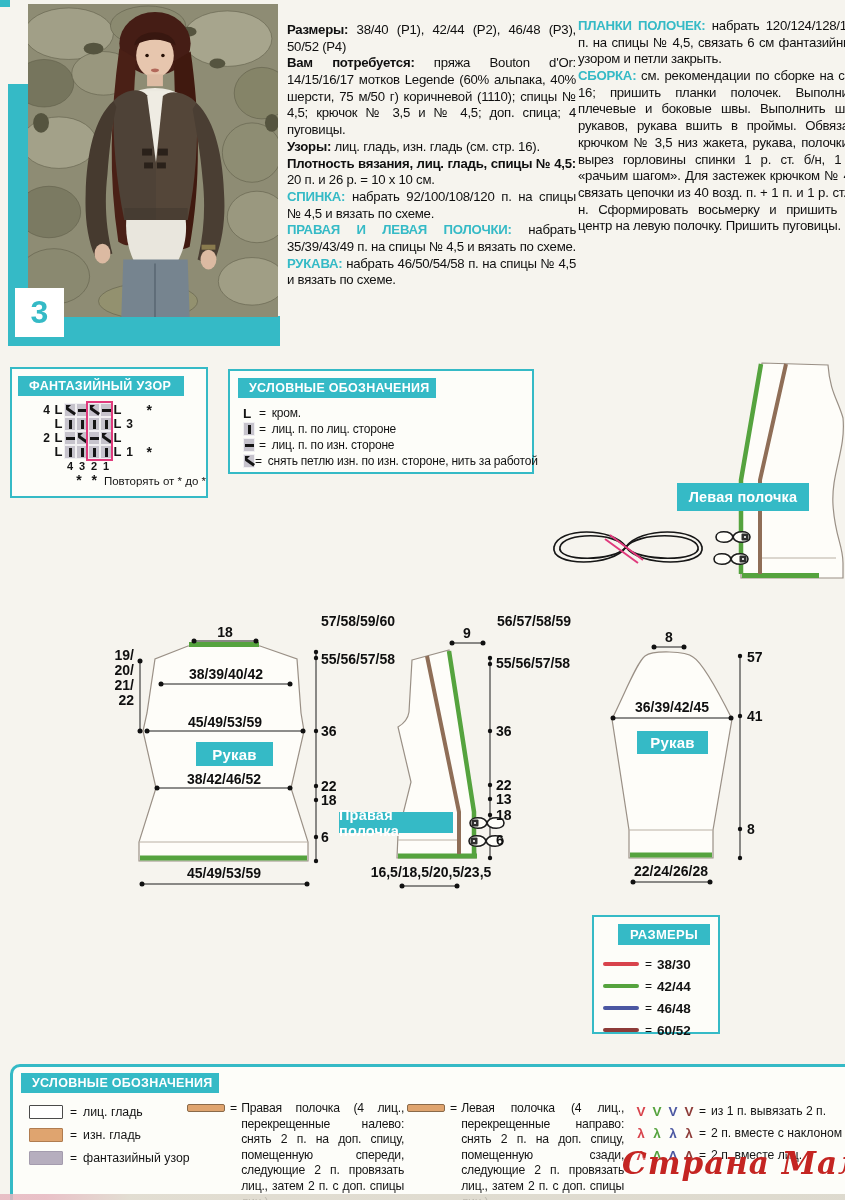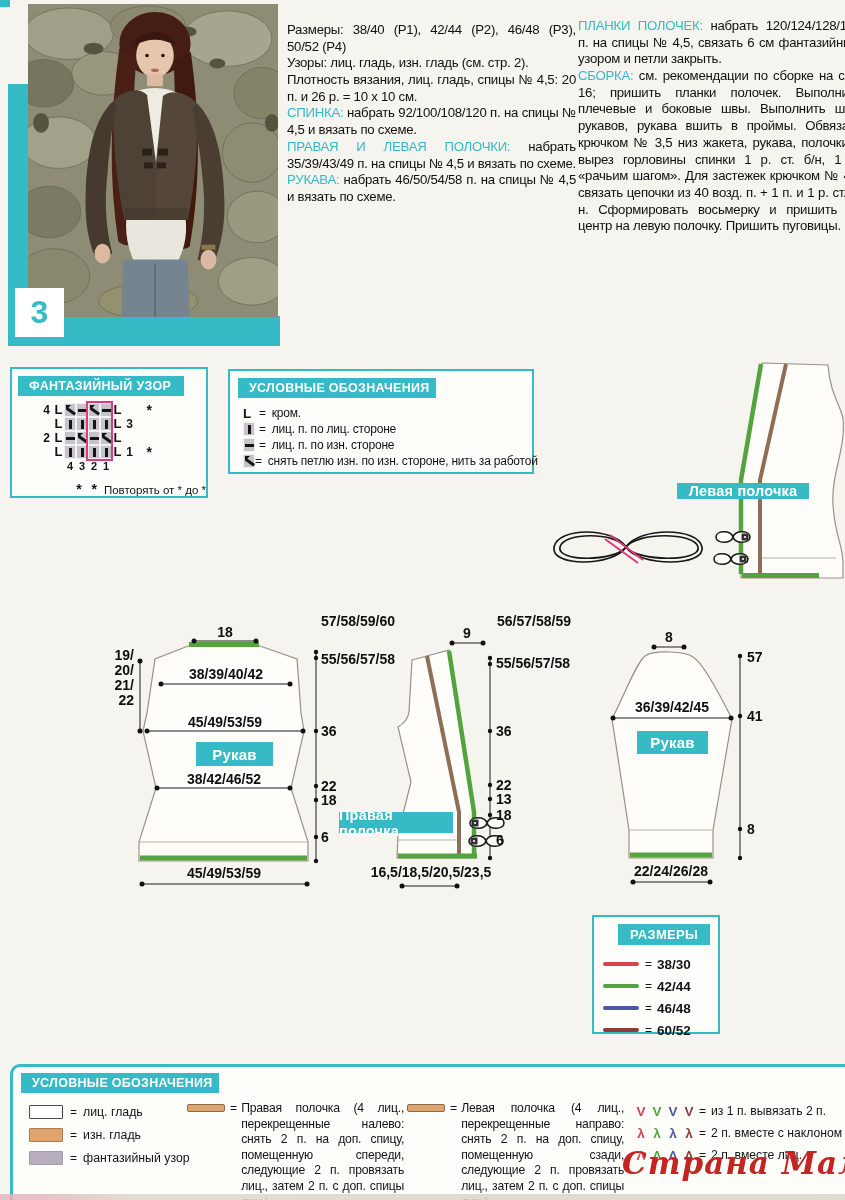--- a/index.html
+++ b/index.html
@@ -13,21 +13,21 @@
   .frame-bottom{position:absolute;left:8px;top:316px;width:272px;height:30px;background:var(--teal)}
   .photo{position:absolute;left:28px;top:4px;width:250px;height:313px;overflow:hidden;background:#8e8c74}
   .photo-number{position:absolute;left:15px;top:288px;width:49px;height:49px;background:#fff;
     color:var(--teal);font-size:32px;font-weight:bold;display:flex;align-items:center;justify-content:center}
 
   
   .textcol{position:absolute}
   .col1{left:287px;top:22px;width:289px}
   .col2{left:578px;top:18px;width:283px}
   .para{font-size:13.2px;line-height:1.265;letter-spacing:-0.25px;text-align:justify;color:#101010}
-  .para .lbl{font-weight:normal}
+  .para .lbl{font-weight:bold}
   .para .lbl.teal{color:var(--teal)}
 
   
   .box{position:absolute;background:#fdfdf9;border:2.5px solid var(--teal)}
   .box-header{background:var(--teal);color:#fff;font-weight:bold;font-size:12.5px;line-height:20px;
     height:20px;padding-left:11px;letter-spacing:.3px;white-space:nowrap}
 
   
   .chart-box{left:10px;top:367px;width:198px;height:131px}
   .chart-box .box-header{margin:7px 22px 0 6px}
@@ -39,39 +39,39 @@
   .ccell{position:relative;width:12px;height:14px;background:#c6c3cc;box-shadow:inset 0 0 0 1px rgba(255,255,255,.75)}
   .sym-bar::before{content:"";position:absolute;left:4.5px;top:2.5px;width:3px;height:9px;background:#151515}
   .sym-dash::before{content:"";position:absolute;left:1.5px;top:5.5px;width:9px;height:3px;background:#151515}
   .sym-slip::before{content:"";position:absolute;left:2.5px;top:3.5px;width:10px;height:2.8px;background:#151515;
     transform:rotate(35deg);transform-origin:0 50%}
   .sym-slip::after{content:"";position:absolute;left:1.5px;top:2px;width:0;height:0;
     border-top:5px solid #151515;border-right:5px solid transparent}
   .repeat-outline{position:absolute;left:46px;top:-2px;width:27px;height:60px;border:2px solid var(--pink);pointer-events:none}
   .chart-colnums{display:flex;margin-left:24px;margin-top:1px}
   .chart-colnums span{width:12px;text-align:center;font-weight:bold;font-size:11px}
-  .chart-note{margin-top:9px;text-align:right;font-size:11.5px;padding-right:0;width:166px;white-space:nowrap}
+  .chart-note{margin-top:0;text-align:right;font-size:11.5px;padding-right:0;width:166px;white-space:nowrap}
   .chart-note b{font-size:14px;letter-spacing:3px;margin-right:4px}
 
   
   .legend-box{left:228px;top:369px;width:306px;height:105px}
   .legend-box .box-header{margin:7px 96px 0 8px}
   .lgrows{margin:7px 0 0 13px}
   .lgrow{display:flex;align-items:center;height:16px;font-size:12px;letter-spacing:-0.2px;white-space:nowrap}
   .lgsym{width:16px;display:flex;justify-content:flex-start}
   .lgL{font-weight:bold;font-size:13.5px}
   .eq{margin:0 6px 0 0;font-size:12px}
 
   
   .piece-label{position:absolute;background:var(--teal);color:#fff;font-weight:bold;
     display:flex;align-items:center;justify-content:center;letter-spacing:.2px}
   .lbl-back{left:196px;top:742px;width:77px;height:24px;font-size:15px}
   .lbl-rf{left:339px;top:812px;width:114px;height:21px;font-size:14.5px}
   .lbl-sleeve{left:637px;top:731px;width:71px;height:23px;font-size:15px}
-  .lbl-lf{left:677px;top:483px;width:132px;height:16px;font-size:14.5px}
+  .lbl-lf{left:677px;top:483px;width:132px;height:28px;font-size:14.5px}
 
   
   .sizes-box{left:592px;top:915px;width:128px;height:119px}
   .sizes-box .box-header{margin:7px 8px 0 24px;text-align:center;padding-left:0;font-size:13px;height:21px;line-height:21px}
   .sizerows{margin:8px 0 0 9px}
   .sizerow{display:flex;align-items:center;height:22px;font-size:13.5px;font-weight:bold}
   .sizeline{width:36px;height:3.5px;border-radius:2px;margin-right:6px}
   .sizerow .eq{margin-right:5px;font-weight:normal}
 
   
@@ -304,21 +304,22 @@
       <path d="M127,262 L127,316" stroke="#5f6d78" stroke-width="2"></path>
       <ellipse cx="74" cy="252" rx="8" ry="10" fill="#dcbaa2"></ellipse>
         <ellipse cx="181" cy="258" rx="8" ry="10" fill="#dcbaa2"></ellipse>
       <rect x="174" y="243" width="14" height="5" fill="#8a7b4e"></rect>
     </svg>
   </div>
   <div class="photo-number">3</div>
 
   <div class="textcol col1">
     <p class="para"><b class="lbl">Размеры:</b> <span>38/40 (Р1), 42/44 (Р2), 46/48 (Р3), 50/52 (Р4)</span></p>
-    <p class="para"><b class="lbl">Узоры:</b> <span>лиц. гладь, изн. гладь (см. стр. 2).</span></p>
+    <p class="para"><b class="lbl">Вам потребуется:</b> <span>пряжа Bouton d'Or: 14/15/16/17 мотков Legende (60% альпака, 40% шерсти, 75 м/50 г) коричневой (1110); спицы № 4,5; крючок № 3,5 и № 4,5; доп. спица; 4 пуговицы.</span></p>
+    <p class="para"><b class="lbl">Узоры:</b> <span>лиц. гладь, изн. гладь (см. стр. 16).</span></p>
     <p class="para"><b class="lbl">Плотность вязания, лиц. гладь, спицы № 4,5:</b> <span>20 п. и 26 р. = 10 х 10 см.</span></p>
     <p class="para"><b class="lbl teal">СПИНКА:</b> <span>набрать 92/100/108/120 п. на спицы № 4,5 и вязать по схеме.</span></p>
     <p class="para"><b class="lbl teal">ПРАВАЯ И ЛЕВАЯ ПОЛОЧКИ:</b> <span>набрать 35/39/43/49 п. на спицы № 4,5 и вязать по схеме.</span></p>
     <p class="para"><b class="lbl teal">РУКАВА:</b> <span>набрать 46/50/54/58 п. на спицы № 4,5 и вязать по схеме.</span></p>
   </div>
   <div class="textcol col2">
     <p class="para"><b class="lbl teal">ПЛАНКИ ПОЛОЧЕК:</b> <span>набрать 120/124/128/132 п. на спицы № 4,5, связать 6 см фантазийным узором и петли закрыть.</span></p>
     <p class="para"><b class="lbl teal">СБОРКА:</b> <span>см. рекомендации по сборке на стр. 16; пришить планки полочек. Выполнить плечевые и боковые швы. Выполнить швы рукавов, рукава вшить в проймы. Обвязать крючком № 3,5 низ жакета, рукава, полочки и вырез горловины спинки 1 р. ст. б/н, 1 р. «рачьим шагом». Для застежек крючком № 4,5 связать цепочки из 40 возд. п. + 1 п. и 1 р. ст. б/н. Сформировать восьмерку и пришить ее центр на левую полочку. Пришить пуговицы.</span></p>
   </div>
 

